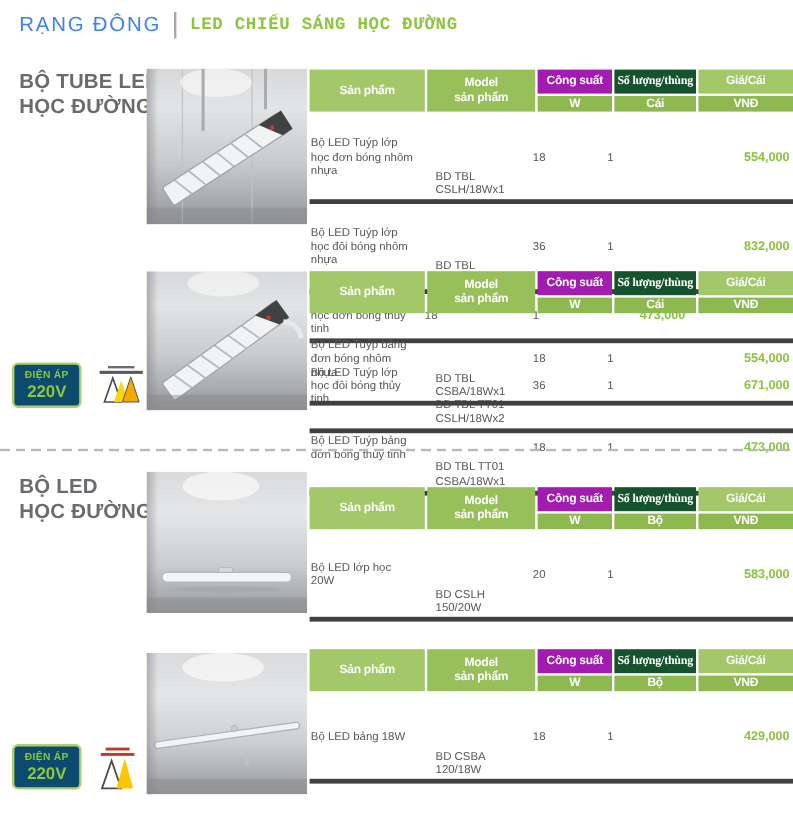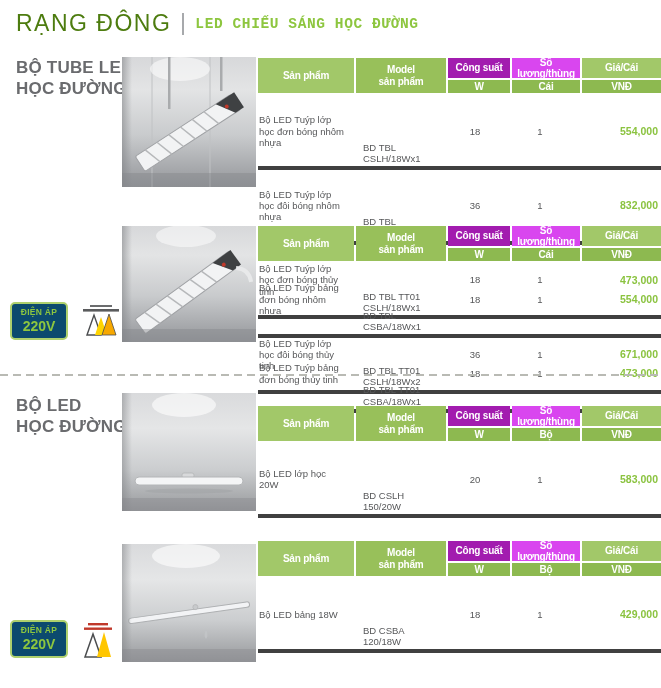--- a/index.html
+++ b/index.html
@@ -1,21 +1,21 @@
 <!DOCTYPE html>
 <html><head>
 <meta charset="utf-8">
 <style>
   html,body{margin:0;padding:0;background:#fff;}
   .page{position:relative;width:661px;height:688px;background:#ffffff;overflow:hidden;
         font-family:"Liberation Sans","DejaVu Sans",sans-serif;color:#58595b;}
 
   
   .hdr{position:absolute;left:16px;top:10px;display:flex;align-items:center;gap:11px;}
-  .hdr .brand{font-size:23px;color:#4d7c0f;letter-spacing:1.5px;}
+  .hdr .brand{font-size:17px;color:#3b82f6;letter-spacing:1.5px;}
   .hdr .vline{width:2px;height:22px;background:#a7a9ac;}
   .hdr .ptitle{font-size:14.5px;font-weight:bold;color:#8dc63f;letter-spacing:.6px;font-family:Liberation Mono, monospace;}
 
   
   .sec-title{position:absolute;left:16px;font-size:17px;font-weight:600;color:#6a6b6e;
              line-height:1.22;white-space:pre-line;letter-spacing:.2px;}
   .sec-title.s1{top:58px;}
   .sec-title.s2{top:396px;}
 
   
@@ -33,32 +33,32 @@
   .table3{left:258px;top:406px;}
   .table4{left:258px;top:541px;}
 
   .pt-head{display:grid;grid-template-columns:96px 90px 62px 68px 1fr;
            grid-template-rows:20px 13px;gap:2px;margin-bottom:3px;}
   .h-cell{display:flex;align-items:center;justify-content:center;color:#fff;font-weight:bold;
           font-size:10px;letter-spacing:-.2px;text-align:center;line-height:1.12;}
   .pt-head .c-prod {grid-column:1;grid-row:1/3;background:#a2c869;}
   .pt-head .c-model{grid-column:2;grid-row:1/3;background:#98c05a;white-space:pre-line;}
   .pt-head .t1{grid-column:3;grid-row:1;background:#a21caf;}
-  .pt-head .t2{grid-column:4;grid-row:1;background:#d946ef;}
+  .pt-head .t2{grid-column:4;grid-row:1;background:#14532d;font-family:Liberation Serif, serif;}
   .pt-head .t3{grid-column:5;grid-row:1;background:#a2c869;}
   .pt-head .s1{grid-column:3;grid-row:2;background:#8db950;}
   .pt-head .s2{grid-column:4;grid-row:2;background:#8db950;}
   .pt-head .s3{grid-column:5;grid-row:2;background:#8db950;}
 
   .pt-row{display:grid;grid-template-columns:96px 90px 62px 68px 1fr;align-items:center;
           min-height:28px;border-bottom:4px solid #404040;padding:2px 0;}
   .pt-row .cell{font-size:9.5px;line-height:1.18;color:#565759;}
   .pt-row .c-prod{padding:0 6px 0 1px;}
   .pt-row .c-model{padding:0 2px 0 9px;margin-top:44px;}
-  .pt-row .c-num{text-align:center;}
+  .pt-row .c-num{}
   .pt-row .c-price{text-align:right;padding-right:3px;color:#8bc340;font-weight:bold;font-size:10.5px;}
 
   
   .badge-row{position:absolute;display:flex;align-items:flex-start;gap:13px;}
   .badge-row.b1{left:10px;top:302px;}
   .badge-row.b2{left:10px;top:620px;}
   .vbadge{width:54px;border:2px solid #aed06d;border-radius:5px;background:#0c4a6e;
           text-align:center;padding:3px 0 4px 0;}
   .vbadge .lab{display:block;font-size:8.5px;font-weight:bold;color:#8dc63f;letter-spacing:.3px;}
   .vbadge .val{display:block;font-size:14px;font-weight:bold;color:#8dc63f;margin-top:1px;}
@@ -139,21 +139,20 @@
       </div>
       <div class="pt-row">
         <div class="cell c-prod">Bộ LED Tuýp lớp học đôi bóng nhôm nhựa</div>
         <div class="cell c-model">BD TBL CSLH/18Wx2</div>
         <div class="cell c-num">36</div>
         <div class="cell c-num">1</div>
         <div class="cell c-price">832,000</div>
       </div>
       <div class="pt-row">
         <div class="cell c-prod">Bộ LED Tuýp lớp học đơn bóng thủy tinh</div>
-        <div class="cell c-model">BD TBL TT01 CSLH/18Wx1</div>
         <div class="cell c-num">18</div>
         <div class="cell c-num">1</div>
         <div class="cell c-price">473,000</div>
       </div>
       <div class="pt-row">
         <div class="cell c-prod">Bộ LED Tuýp lớp học đôi bóng thủy tinh</div>
         <div class="cell c-model">BD TBL TT01 CSLH/18Wx2</div>
         <div class="cell c-num">36</div>
         <div class="cell c-num">1</div>
         <div class="cell c-price">671,000</div>

